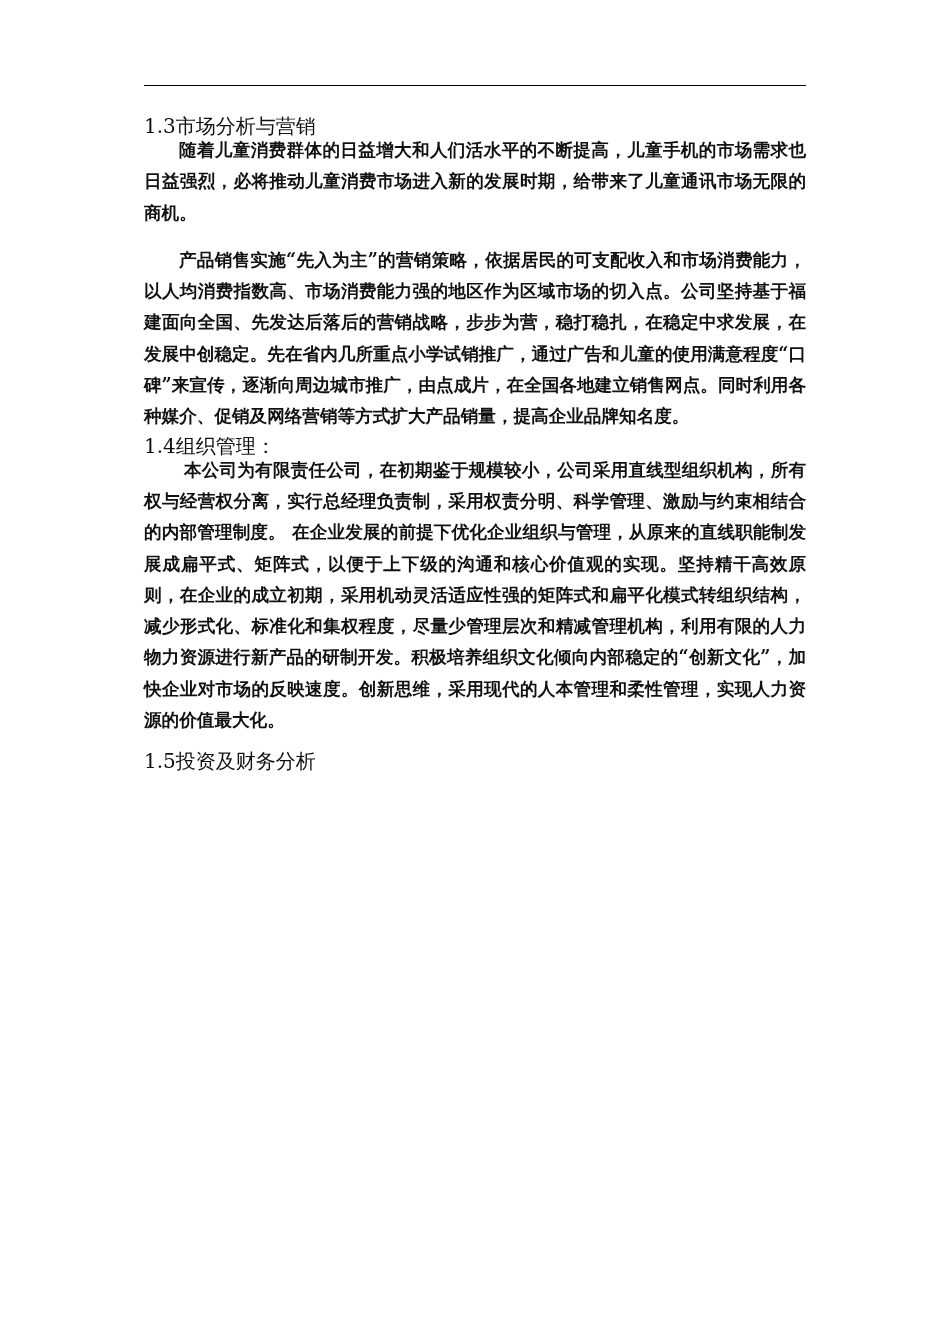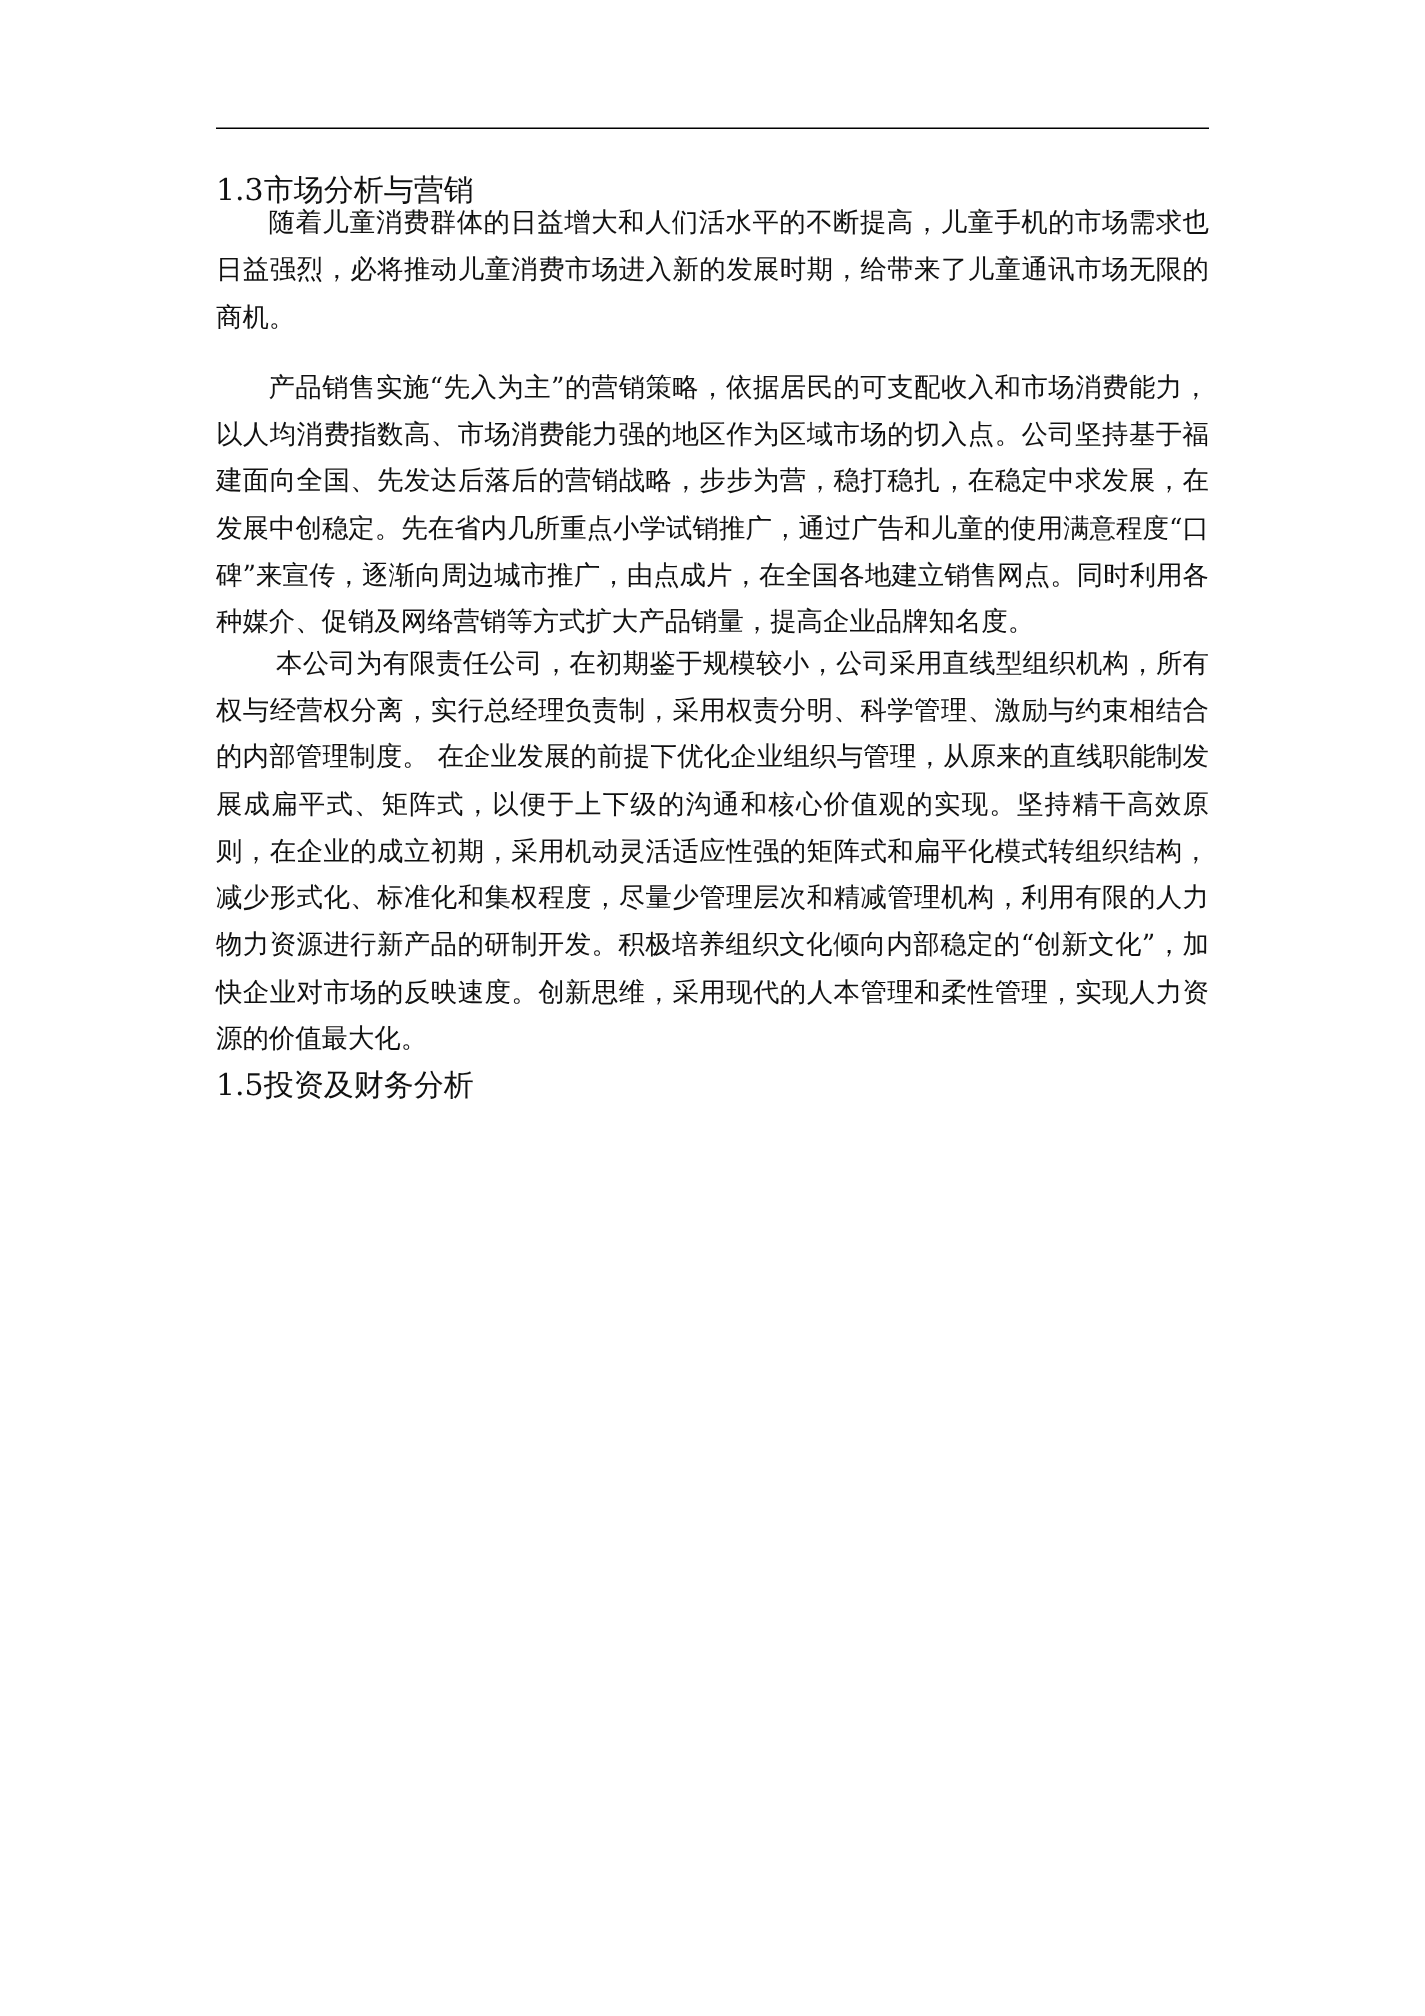--- a/index.html
+++ b/index.html
@@ -3,34 +3,35 @@
 <meta charset="utf-8">
 <style>
   html, body { margin: 0; padding: 0; background: #ffffff; }
   body { width: 950px; height: 1344px; position: relative; overflow: hidden;
          font-family: "DejaVu Serif", "Liberation Serif", serif; color: #111; }
   .rule { position: absolute; left: 144px; top: 85px; width: 662px; height: 0;
           border-top: 1.5px solid #000; }
   .page { position: absolute; left: 144px; top: 114px; width: 662px; }
   .heading { font-size: 20px; line-height: 24px; height: 24px; white-space: nowrap; }
   .para { font-size: 17.6px; line-height: 31.3px; text-align: justify;
-          text-align-last: left; margin: 0; }
+          text-align-last: left; margin: 0; font-weight: bold; }
   .para.indent { text-indent: 35px; }
   .para.indent-wide { text-indent: 40px; }
   .p1 { margin-top: -4px; }
   .pspace { margin-top: 16px; }
 </style>
 </head>
 <body>
 
 <div class="rule"></div>
 
 <div class="page">
 
   <div class="heading">1.3市场分析与营销</div>
   <p class="para indent p1">随着儿童消费群体的日益增大和人们活水平的不断提高，儿童手机的市场需求也日益强烈，必将推动儿童消费市场进入新的发展时期，给带来了儿童通讯市场无限的商机。</p>
   <p class="para indent pspace">产品销售实施“先入为主”的营销策略，依据居民的可支配收入和市场消费能力，以人均消费指数高、市场消费能力强的地区作为区域市场的切入点。公司坚持基于福建面向全国、先发达后落后的营销战略，步步为营，稳打稳扎，在稳定中求发展，在发展中创稳定。先在省内几所重点小学试销推广，通过广告和儿童的使用满意程度“口碑”来宣传，逐渐向周边城市推广，由点成片，在全国各地建立销售网点。同时利用各种媒介、促销及网络营销等方式扩大产品销量，提高企业品牌知名度。</p>
 
+  <div class="heading" style="margin-top:2px">1.4组织管理：</div>
   <p class="para indent-wide p1">本公司为有限责任公司，在初期鉴于规模较小，公司采用直线型组织机构，所有权与经营权分离，实行总经理负责制，采用权责分明、科学管理、激励与约束相结合的内部管理制度。 在企业发展的前提下优化企业组织与管理，从原来的直线职能制发展成扁平式、矩阵式，以便于上下级的沟通和核心价值观的实现。坚持精干高效原则，在企业的成立初期，采用机动灵活适应性强的矩阵式和扁平化模式转组织结构，减少形式化、标准化和集权程度，尽量少管理层次和精减管理机构，利用有限的人力物力资源进行新产品的研制开发。积极培养组织文化倾向内部稳定的“创新文化”，加快企业对市场的反映速度。创新思维，采用现代的人本管理和柔性管理，实现人力资源的价值最大化。</p>
 
-  <div class="heading" style="margin-top:2px">1.5投资及财务分析</div>
+  <div class="heading" style="margin-top:14px">1.5投资及财务分析</div>
 
 </div>
 
 </body></html>

